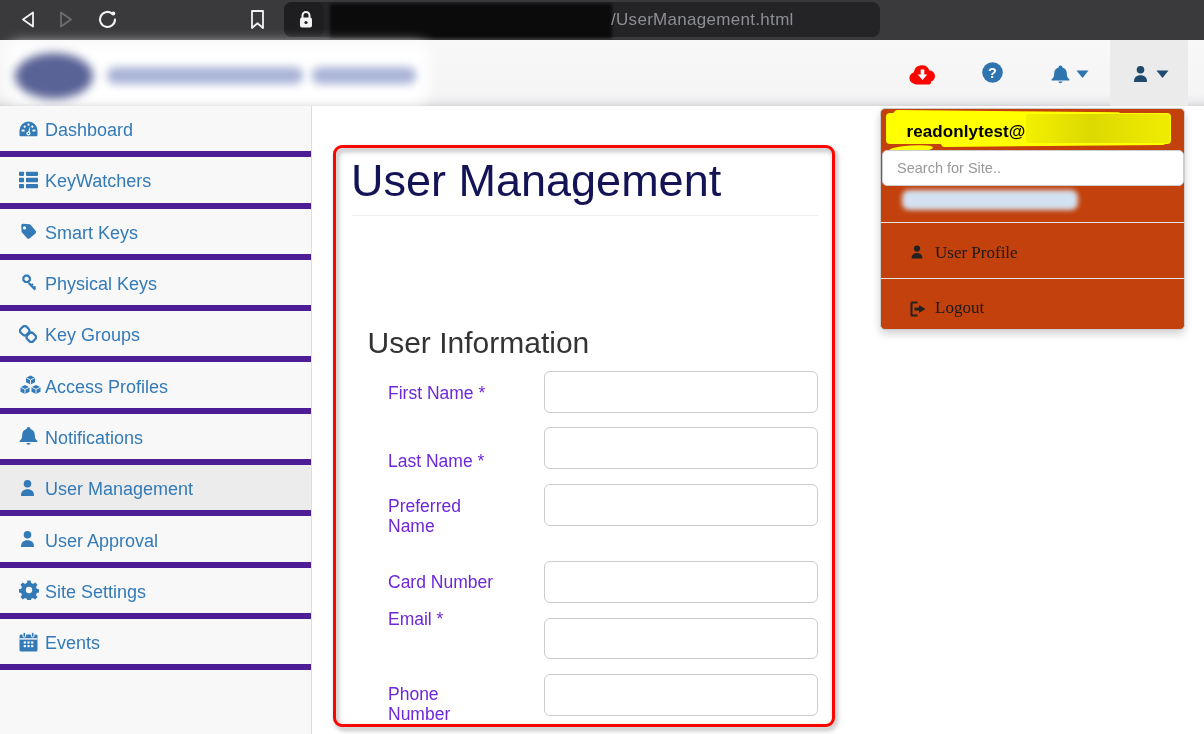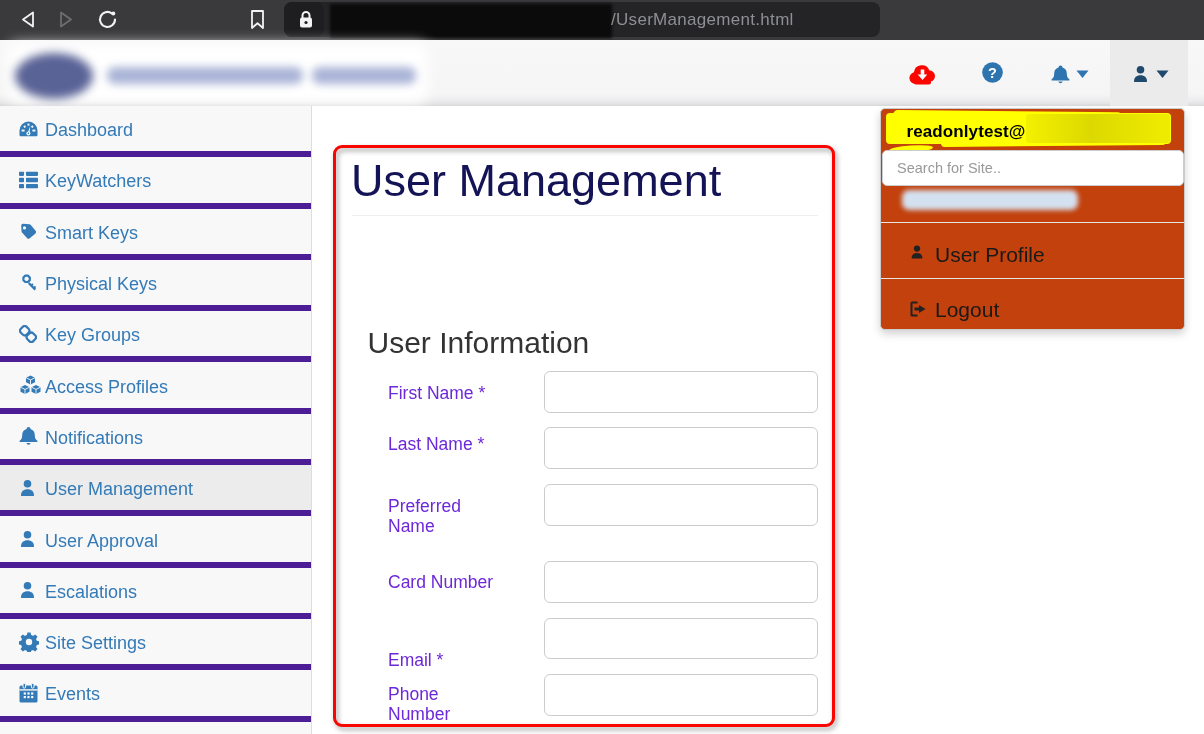--- a/index.html
+++ b/index.html
@@ -32,21 +32,21 @@
   #h3ui { position:absolute; left:367.5px; top:325.5px; font-size:30px; color:#333; }
   .flabel { position:absolute; left:388px; font-size:17.5px; color:#6d28d9; line-height:20px; }
   .finput { position:absolute; left:544px; width:274px; height:41.5px; background:#fff; border:1px solid #ccc; border-radius:6px; }
   
   #dropdown { position:absolute; left:880px; top:107.5px; width:305px; height:222px; background:#c2410c; border:1px solid #ccc; border-radius:5px; box-shadow:0 4px 9px rgba(0,0,0,0.18); }
   #ddmail { position:absolute; left:25.5px; top:13px; font-size:17px; font-weight:bold; color:#000; letter-spacing:0.1px; }
   #ddsearch { position:absolute; left:1px; top:41px; width:302px; height:36px; border:1px solid #ccc; border-radius:5px; background:#fff; }
   #ddsearch .ph { position:absolute; left:14px; top:50%; transform:translateY(-50%); color:#999; font-size:14.5px; }
   #ddblob { position:absolute; left:21px; top:81px; width:176px; height:20px; background:#d4e1f0; border-radius:7px; filter:blur(2.5px); }
   .dddiv { position:absolute; left:0; width:303px; height:1px; background:#e5e5e5; }
-  .ddrow { position:absolute; left:54px; font-size:21px; color:#1a1a1a; }
+  .ddrow { position:absolute; left:54px; font-size:17px; color:#1a1a1a;font-family:Liberation Serif, serif; }
   .ddicon { position:absolute; left:29px; }
 </style>
 </head>
 <body>
 
 <div id="bbar">
   <svg class="abs" style="left:20px;top:11px" width="16" height="17" viewBox="0 0 16 17">
     <path d="M13 1.5 L3 8.5 L13 15.5 Z" fill="none" stroke="#f2f2f2" stroke-width="1.8" stroke-linejoin="round"></path>
   </svg>
   <svg class="abs" style="left:58px;top:11px" width="16" height="17" viewBox="0 0 16 17">
@@ -187,27 +187,20 @@
         <path d="M2 15.5 c0 -4.2 2.5 -6.3 6.5 -6.3 s6.5 2.1 6.5 6.3 q0 0.5 -0.5 0.5 h-12 q-0.5 0 -0.5 -0.5 z" fill="#337ab7"></path>
       </svg>
       <span class="t">User Management</span>
     </div>
   <div class="mi">
       <svg width="17" height="17" viewBox="0 0 17 16">
         <circle cx="8.5" cy="3.8" r="3.8" fill="#337ab7"></circle>
         <path d="M2 15.5 c0 -4.2 2.5 -6.3 6.5 -6.3 s6.5 2.1 6.5 6.3 q0 0.5 -0.5 0.5 h-12 q-0.5 0 -0.5 -0.5 z" fill="#337ab7"></path>
       </svg>
       <span class="t">User Approval</span>
-    </div>
-  <div class="mi">
-      <svg width="17" height="17" viewBox="0 0 17 16">
-        <circle cx="8.5" cy="3.8" r="3.8" fill="#337ab7"></circle>
-        <path d="M2 15.5 c0 -4.2 2.5 -6.3 6.5 -6.3 s6.5 2.1 6.5 6.3 q0 0.5 -0.5 0.5 h-12 q-0.5 0 -0.5 -0.5 z" fill="#337ab7"></path>
-      </svg>
-      <span class="t">Escalations</span>
     </div>
   <div class="mi">
       <svg width="20" height="20" viewBox="0 0 20 20">
         <path d="M8.4 0.5 h3.2 l0.5 2.6 a7.2 7.2 0 0 1 1.9 0.8 l2.2 -1.5 l2.3 2.3 l-1.5 2.2 a7.2 7.2 0 0 1 0.8 1.9 l2.6 0.5 v3.2 l-2.6 0.5 a7.2 7.2 0 0 1 -0.8 1.9 l1.5 2.2 l-2.3 2.3 l-2.2 -1.5 a7.2 7.2 0 0 1 -1.9 0.8 l-0.5 2.6 h-3.2 l-0.5 -2.6 a7.2 7.2 0 0 1 -1.9 -0.8 l-2.2 1.5 l-2.3 -2.3 l1.5 -2.2 a7.2 7.2 0 0 1 -0.8 -1.9 l-2.6 -0.5 v-3.2 l2.6 -0.5 a7.2 7.2 0 0 1 0.8 -1.9 l-1.5 -2.2 l2.3 -2.3 l2.2 1.5 a7.2 7.2 0 0 1 1.9 -0.8 z" fill="#337ab7"></path>
         <circle cx="10" cy="10" r="3.2" fill="#f8f8f9"></circle>
       </svg>
       <span class="t">Site Settings</span>
     </div>
   <div class="mi">
       <svg width="19" height="20" viewBox="0 0 19 20">
@@ -227,27 +220,27 @@
       <span class="t">Events</span>
     </div>
 </div>
 
 <div id="main"></div>
 <div id="h1um">User Management</div>
 <div id="hr1"></div>
 <div id="h3ui">User Information</div>
 <div class="flabel" style="top:383px;">First Name *</div>
 <div class="finput" style="top:371px;"></div>
-<div class="flabel" style="top:434px;">Last Name *</div>
+<div class="flabel" style="top:451px;">Last Name *</div>
 <div class="finput" style="top:427px;"></div>
 <div class="flabel" style="top:495.5px;">Preferred<br>Name</div>
 <div class="finput" style="top:484px;"></div>
 <div class="flabel" style="top:572px;">Card Number</div>
 <div class="finput" style="top:561px;"></div>
-<div class="flabel" style="top:650px;">Email *</div>
+<div class="flabel" style="top:609px;">Email *</div>
 <div class="finput" style="top:617.5px;"></div>
 <div class="flabel" style="top:684px;">Phone<br>Number</div>
 <div class="finput" style="top:674px;"></div>
 <div id="redbox"></div>
 
 <div id="dropdown">
   <svg class="abs" style="left:0px;top:0px" width="305" height="50" viewBox="0 0 305 50">
     <g fill="#ffff00">
       <rect x="5" y="4" width="285" height="31" rx="4"></rect>
       <rect x="12" y="1" width="230" height="10" rx="5" transform="rotate(0.6 12 1)"></rect>

